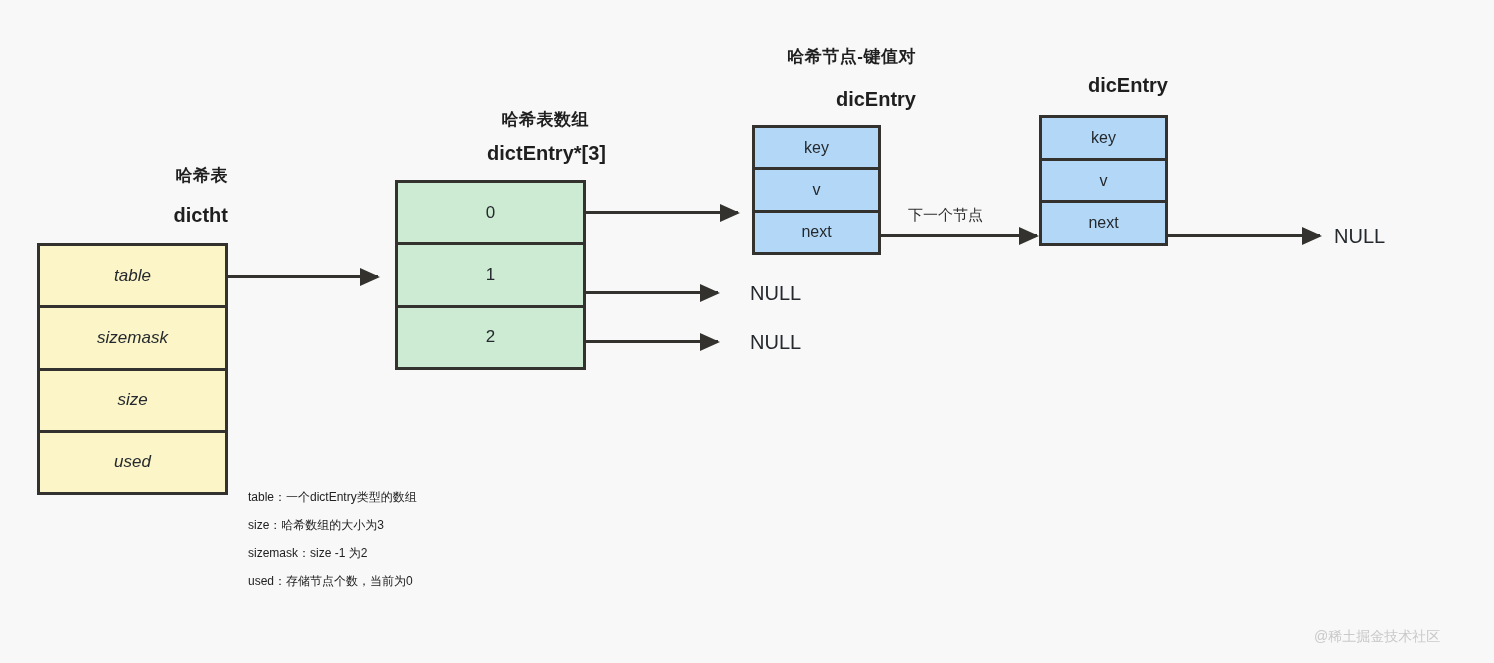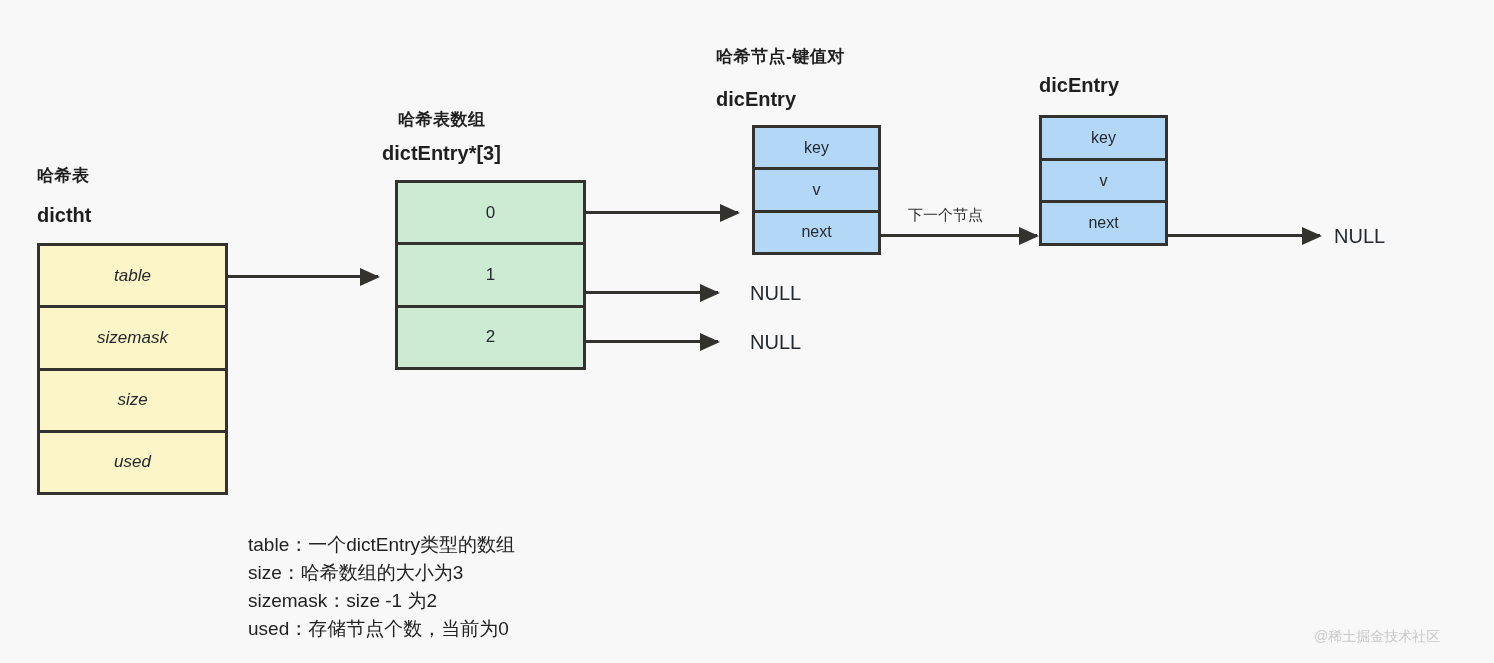--- a/index.html
+++ b/index.html
@@ -18,21 +18,21 @@
     width: 1494px;
     height: 663px;
   }
 
   
   .abs { position: absolute; }
 
   .caption {
     font-weight: bold;
     color: #1f1f1f;
-    text-align: left;
+    text-align: right;
     white-space: nowrap;
   }
   .caption.cn { font-size: 17px; letter-spacing: .5px; }
   .caption.en { font-size: 20px; }
 
   
   .struct {
     position: absolute;
     border: 3px solid #33322f;
     box-sizing: border-box;
@@ -89,25 +89,24 @@
   .null-text {
     position: absolute;
     font-size: 20px;
     color: #24292e;
     white-space: nowrap;
   }
 
   
   .legend {
     position: absolute;
-    font-size: 19px;
+    font-size: 12px;
     color: #222;
     line-height: 28px;
     white-space: nowrap;
-    margin-top: 48px;
   }
   .legend div { white-space: nowrap; }
 
   
   .watermark {
     position: absolute;
     font-size: 14px;
     color: #c9c9c9;
     white-space: nowrap;
   }
@@ -123,21 +122,21 @@
   <div class="struct yellow" style="left:37px; top:243px; width:191px; height:252px;font-style:italic;">
     <div class="cell">table</div>
     <div class="cell">sizemask</div>
     <div class="cell">size</div>
     <div class="cell">used</div>
   </div>
 
   <div class="arrow" style="left:228px; top:275px; width:150px;"></div>
 
   <div class="caption cn abs" style="left:398px; top:108px; width:191px;">哈希表数组</div>
-  <div class="caption en abs" style="left:382px; top:142px; width:191px;">dictEntry*[3]</div>
+  <div class="caption en abs" style="left:415px; top:142px; width:191px;">dictEntry*[3]</div>
 
   <div class="struct green" style="left:395px; top:180px; width:191px; height:190px;">
     <div class="cell">0</div>
     <div class="cell">1</div>
     <div class="cell">2</div>
   </div>
 
   <div class="arrow" style="left:586px; top:211px; width:152px;"></div>
   <div class="arrow" style="left:586px; top:291px; width:132px;"></div>
   <div class="arrow" style="left:586px; top:340px; width:132px;"></div>

